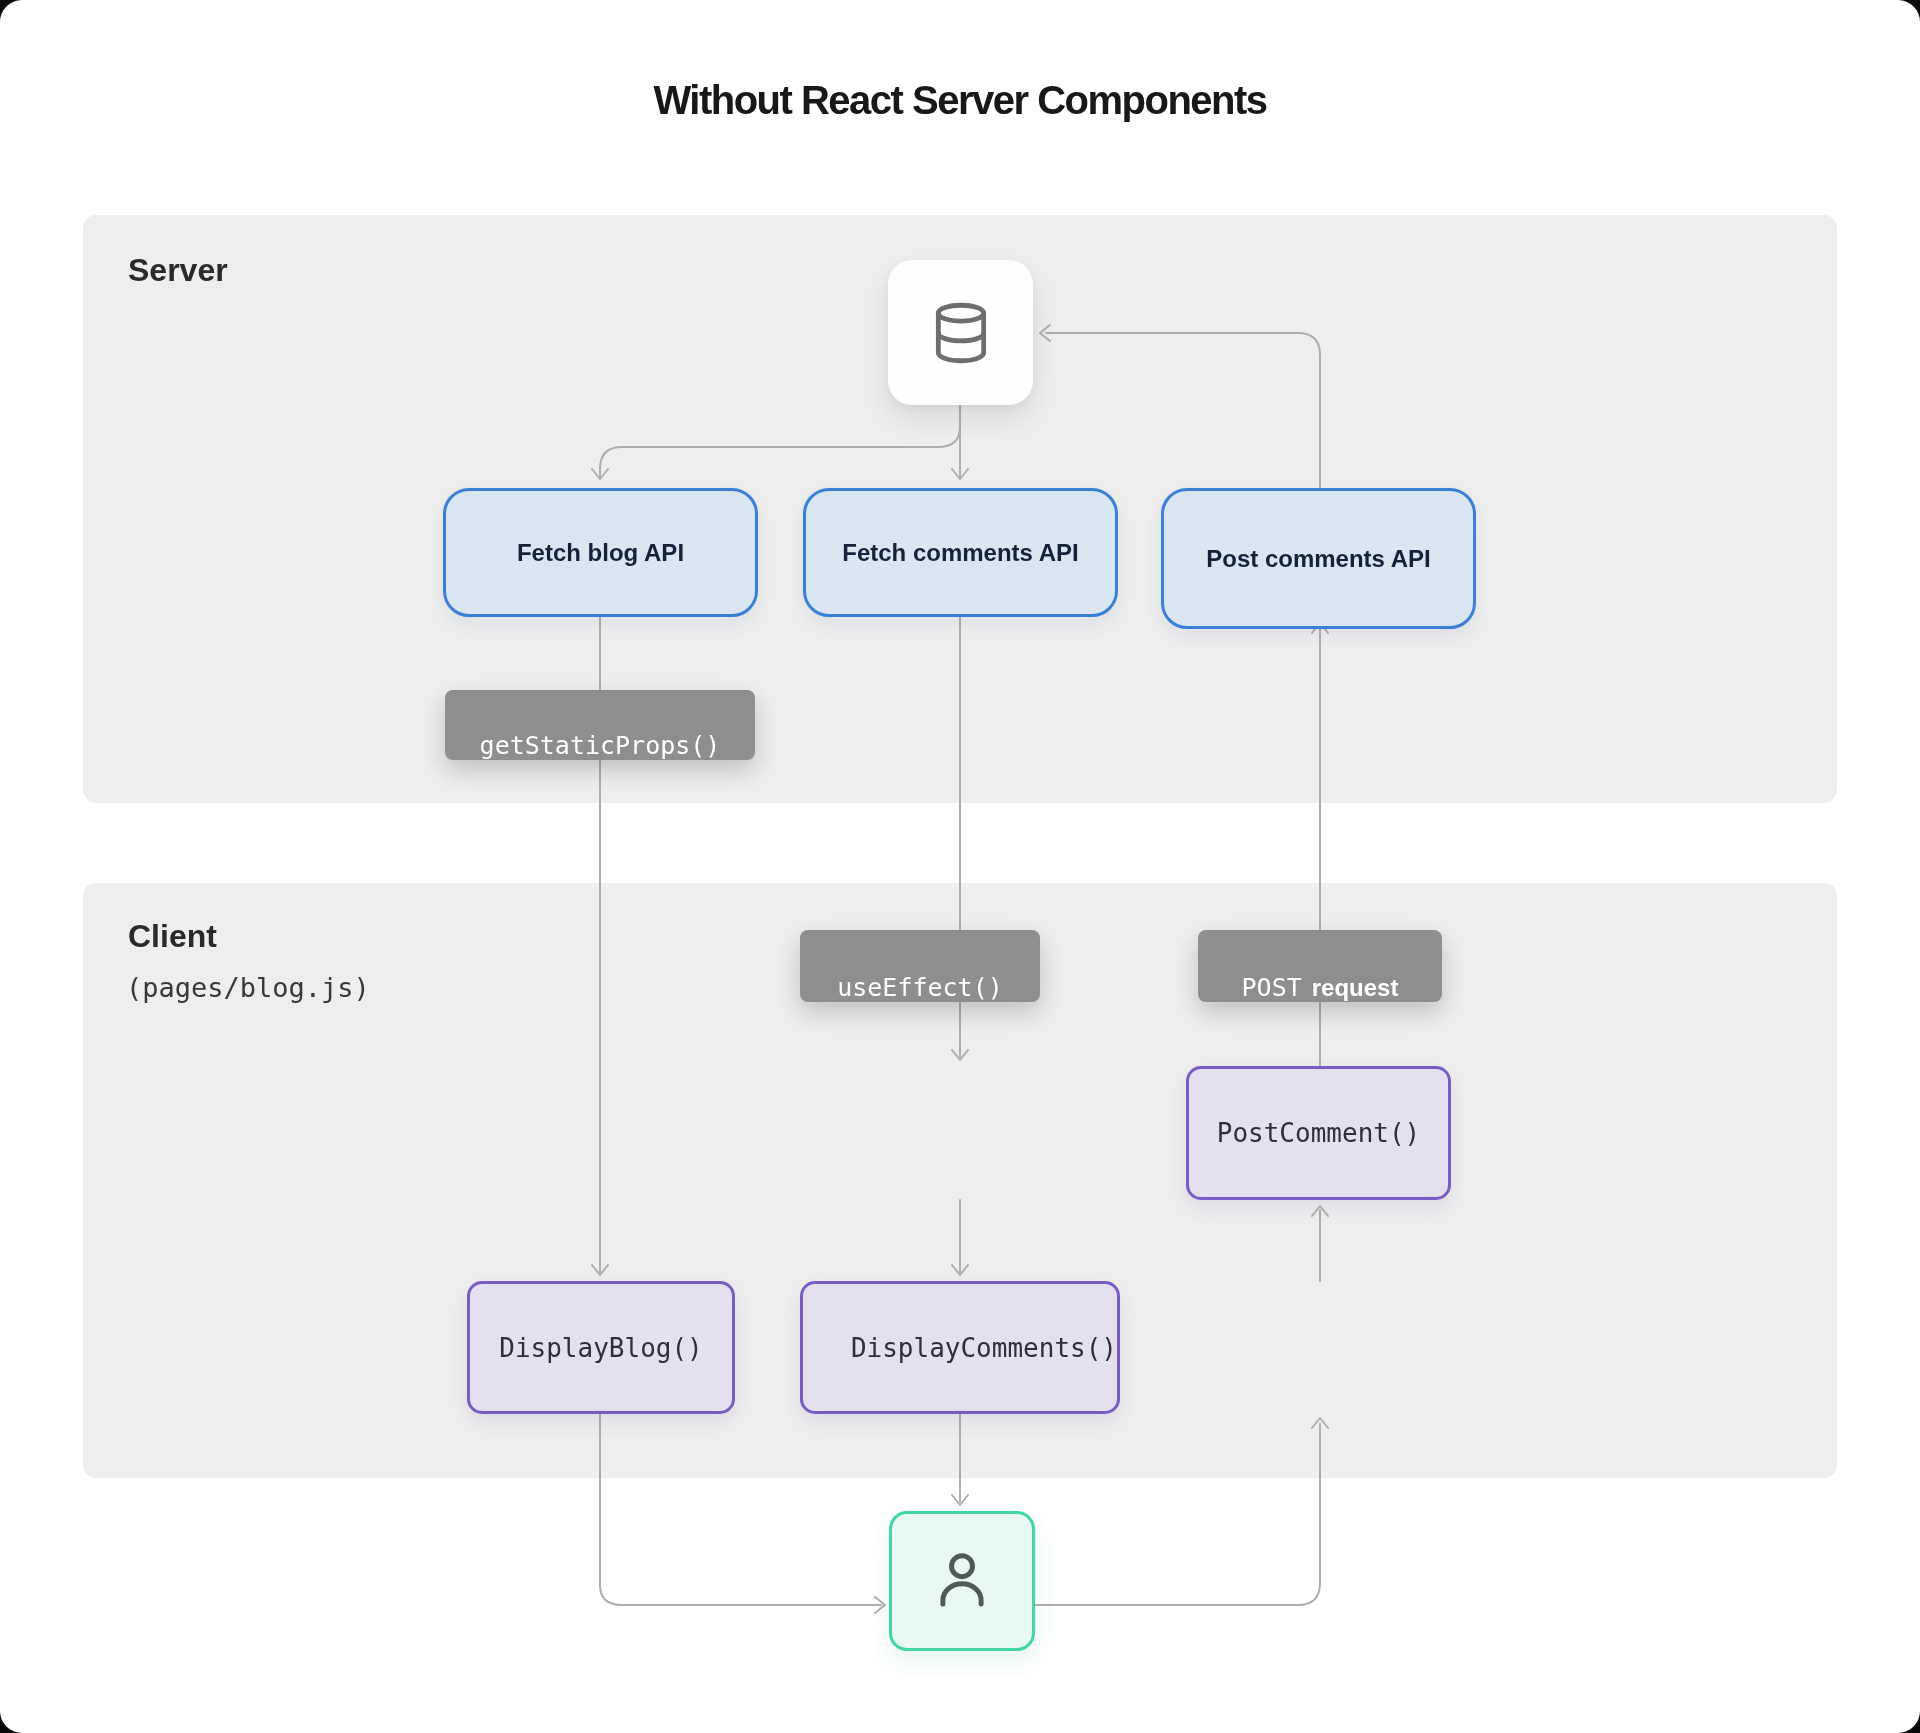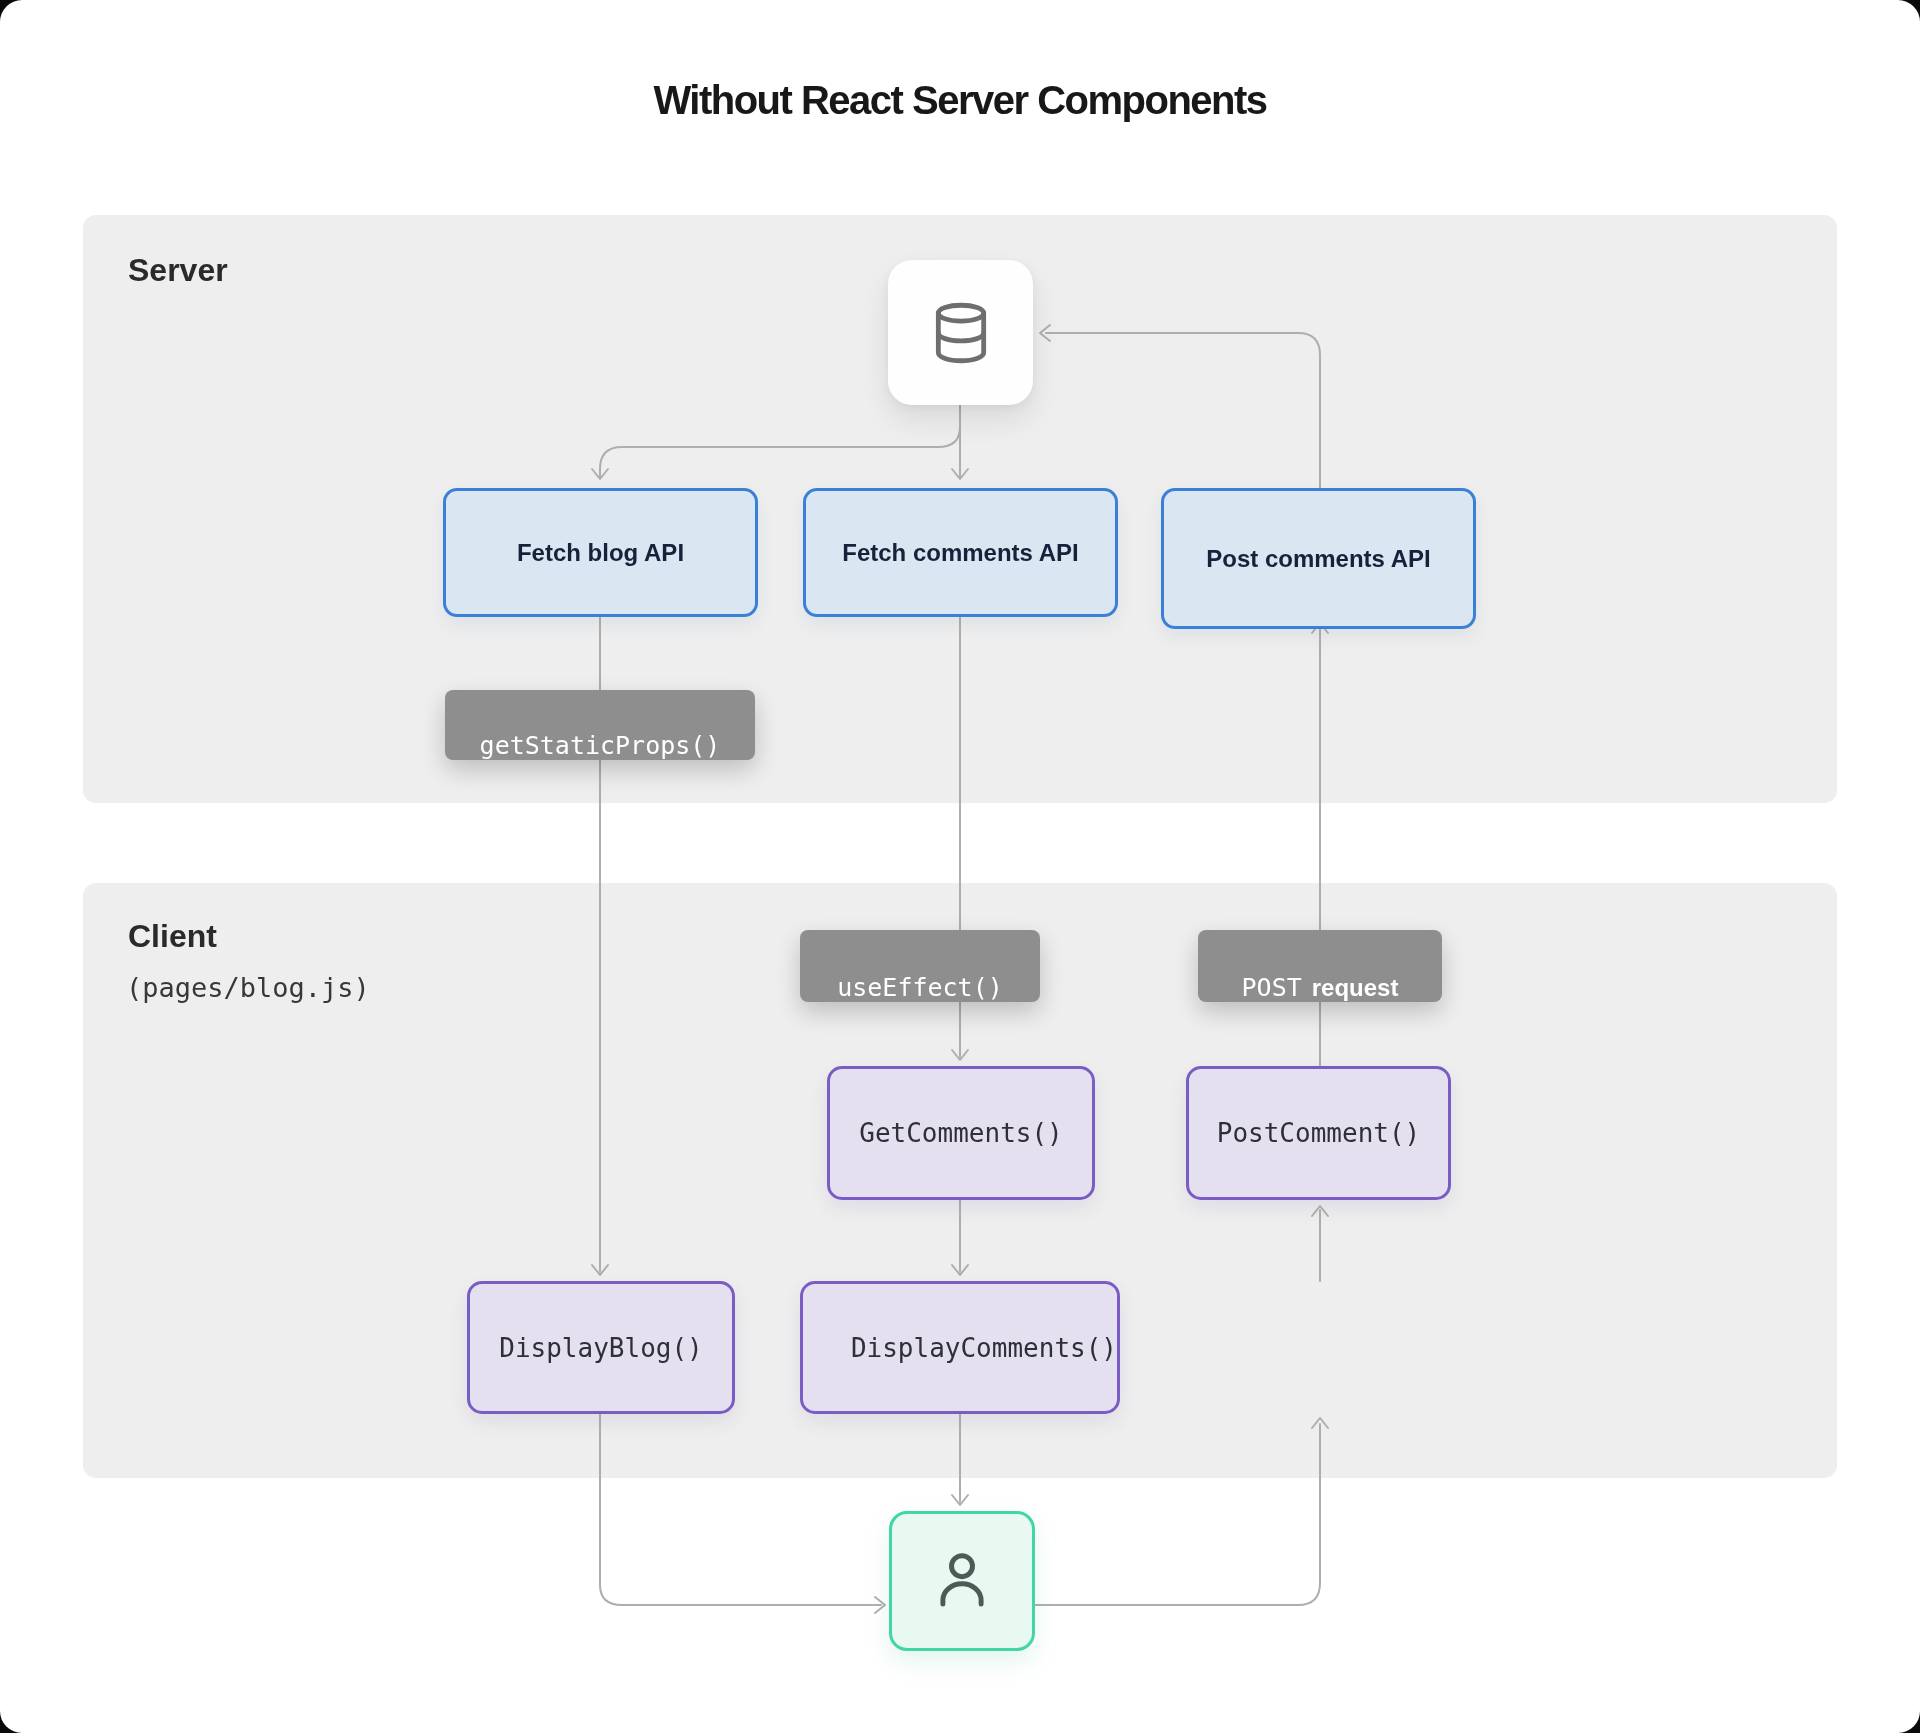--- a/index.html
+++ b/index.html
@@ -35,21 +35,21 @@
   .node{
     position:absolute;z-index:3;box-sizing:border-box;
     display:flex;align-items:center;justify-content:center;
   }
   .db-box{
     left:888px;top:260px;width:145px;height:145px;
     background:#fefefe;border-radius:24px;
     box-shadow:0 14px 30px rgba(0,0,0,0.09), 0 3px 8px rgba(0,0,0,0.05);
   }
   .blue{
-    background:#dbe6f3;border:3px solid #3a80d6;border-radius:14px;
+    background:#dbe6f3;border:3px solid #3a80d6;border-radius:26px;
     font-size:24px;font-weight:700;color:#14233a;
     box-shadow:0 8px 18px rgba(40,80,140,0.08);
   }
   .blue.b1{left:443px;top:488px;width:315px;height:129px;}
   .blue.b2{left:803px;top:488px;width:315px;height:129px;}
   .blue.b3{left:1161px;top:488px;width:315px;height:141px;}
   .pill{
     background:#8e8e8e;border-radius:8px;color:#ffffff;
     font-family:"DejaVu Sans Mono",monospace;font-size:25px;
     box-shadow:0 10px 24px rgba(0,0,0,0.20);
@@ -151,23 +151,20 @@
     <span>getStaticProps()</span>
   </div>
   <div class="node pill p-effect">
     <span>useEffect()</span>
   </div>
   <div class="node pill p-post">
     <span>POST</span>
     <span class="bold-part">request</span>
   </div>
 
-  <div class="node purple getc">
-    <span>GetComments()</span>
-  </div>
   <div class="node purple postc">
     <span>PostComment()</span>
   </div>
   <div class="node purple dblog">
     <span>DisplayBlog()</span>
   </div>
   <div class="node purple dcomm">
     <span>DisplayComments()</span>
   </div>
 

